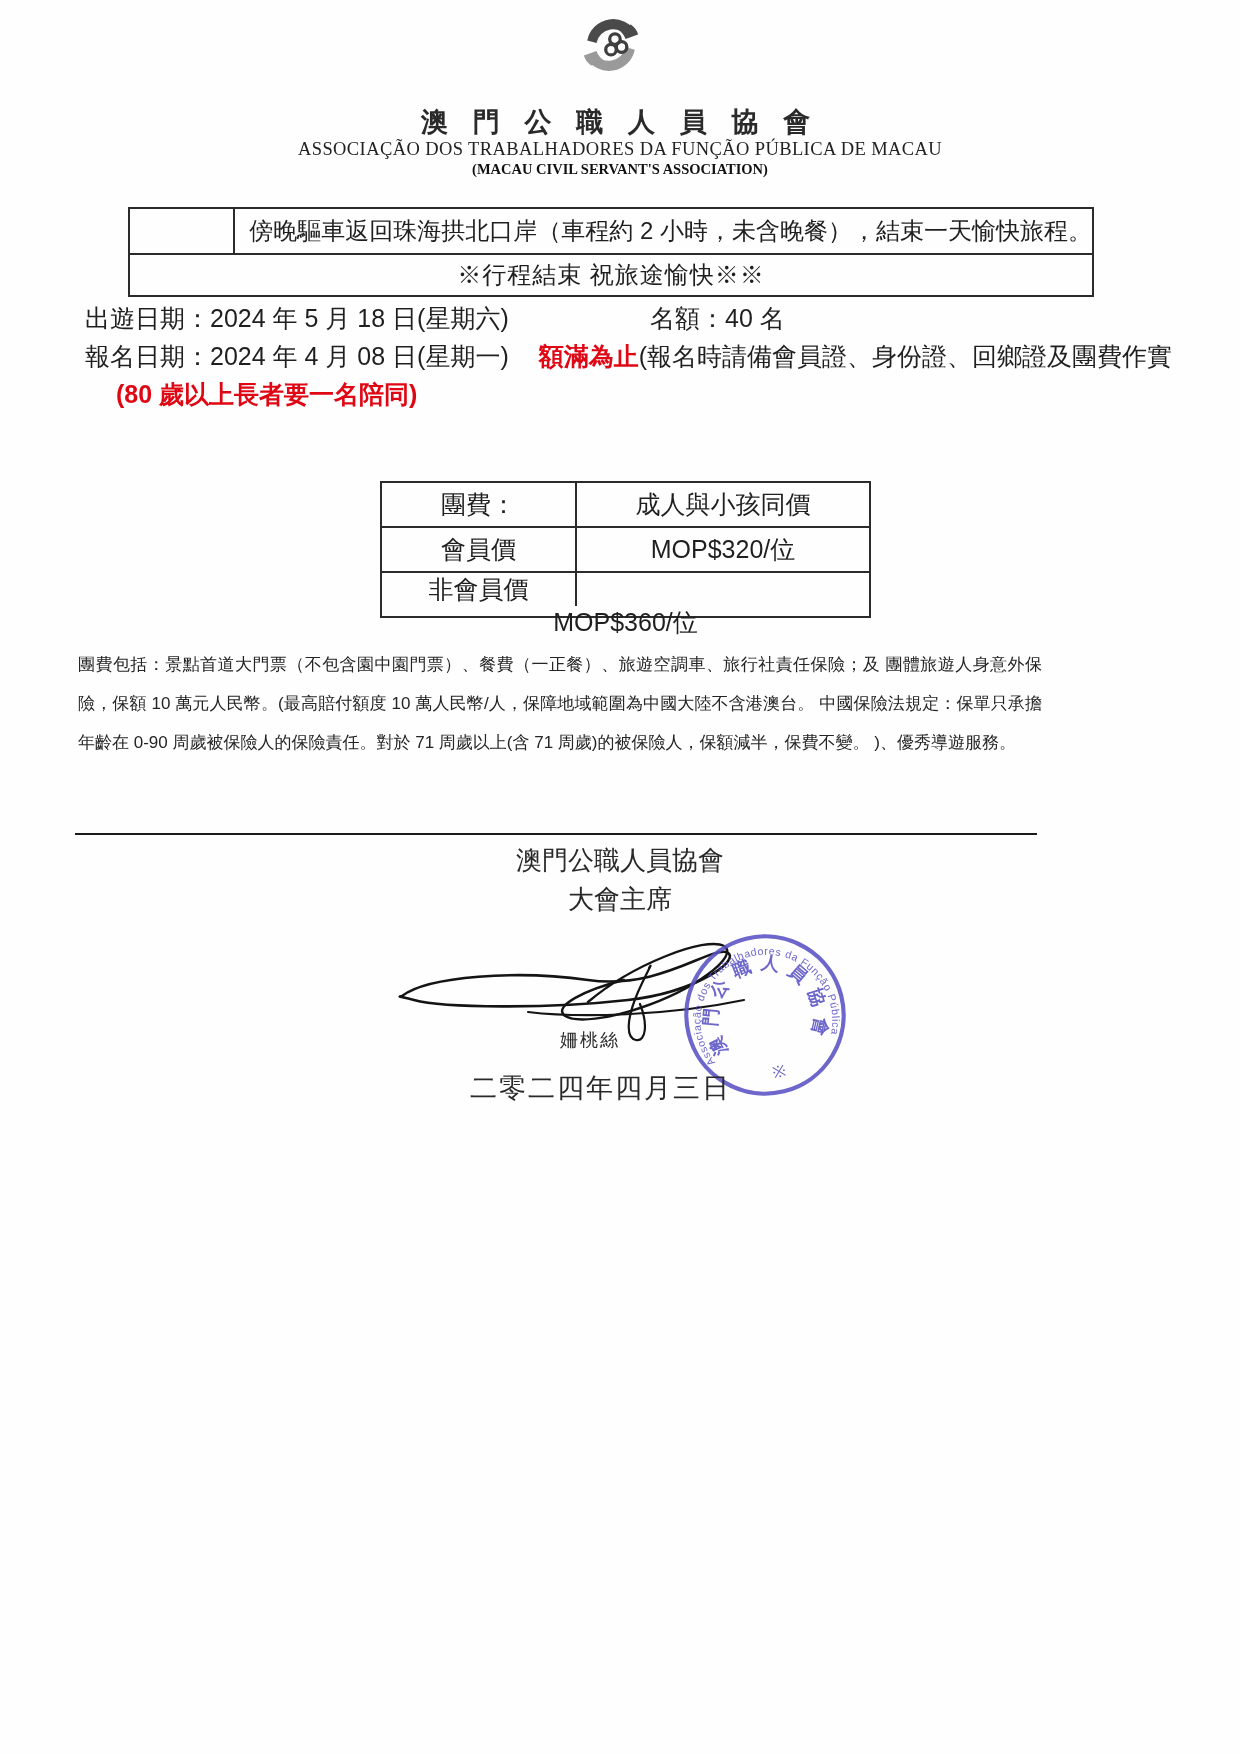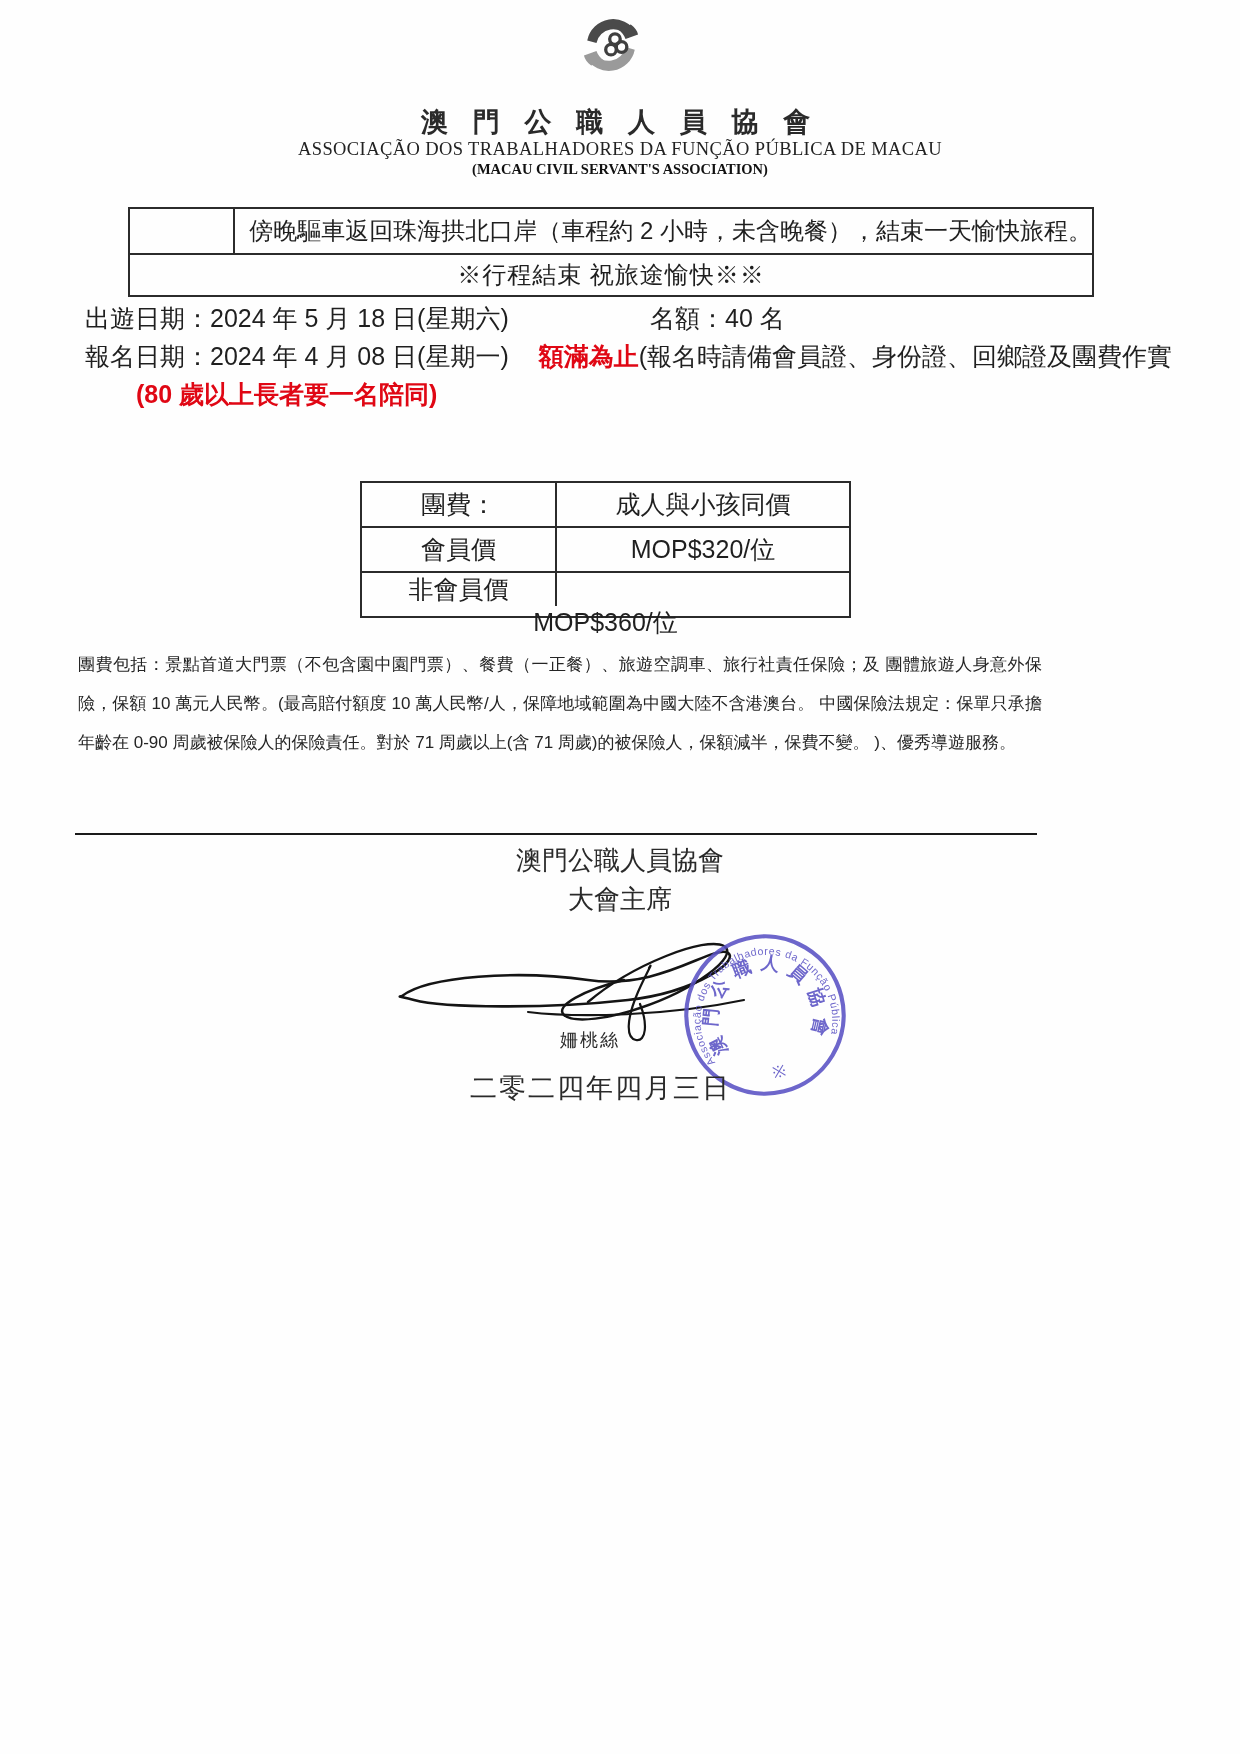--- a/index.html
+++ b/index.html
@@ -26,26 +26,26 @@
   .itable .row1{display:flex;height:44px;border-bottom:2px solid #2b2b2b;}
   .itable .cell-blank{width:140px;border-right:2px solid #2b2b2b;}
   .itable .cell-text{flex:1;line-height:44px;padding-left:14px;white-space:nowrap;}
   .itable .row2{height:40px;line-height:40px;text-align:center;font-weight:500;letter-spacing:1px;}
 
   
   .dline{font-size:25px;white-space:nowrap;}
   .d1{left:85px;top:302px;}
   .quota{left:650px;top:302px;}
   .d2{left:85px;top:340px;}
-  .red{color:#e00714;font-weight:bold;margin-left:20px;}
+  .red{color:#e00714;font-weight:bold;}
   .red-inline{margin-left:30px;}
   .d3{left:116px;top:378px;}
 
   
-  .ptable{left:360px;top:481px;width:487px;border:2px solid #2b2b2b;font-size:25px;}
+  .ptable{left:380px;top:481px;width:487px;border:2px solid #2b2b2b;font-size:25px;}
   .prow{display:flex;height:43px;border-bottom:2px solid #2b2b2b;}
   .prow:last-child{border-bottom:none;flex-direction:column;}
   .pcell{display:flex;align-items:center;justify-content:center;}
   .plabel{width:193px;border-right:2px solid #2b2b2b;}
   .pvalue{flex:1;}
 
   
   .fee-desc{left:78px;top:645px;width:964px;font-size:17px;line-height:39px;text-align:justify;text-justify:inter-ideograph;color:#242424;}
 
   

